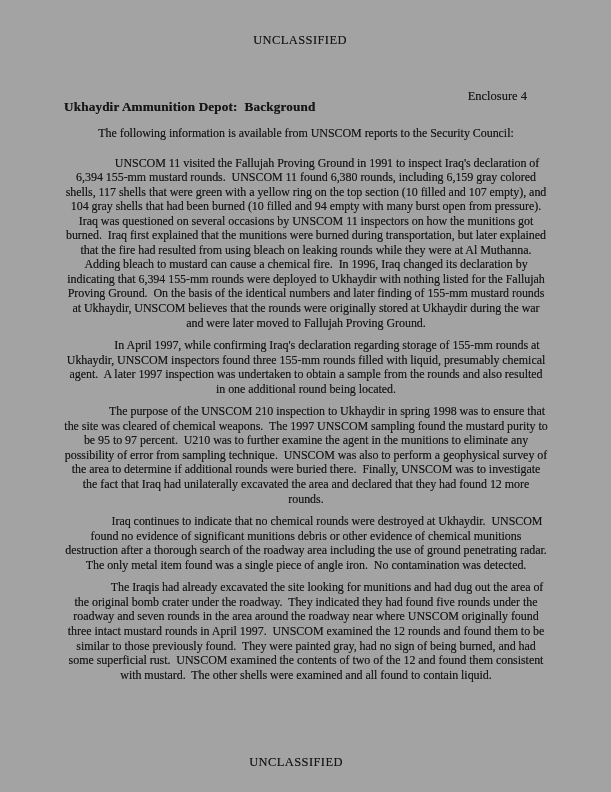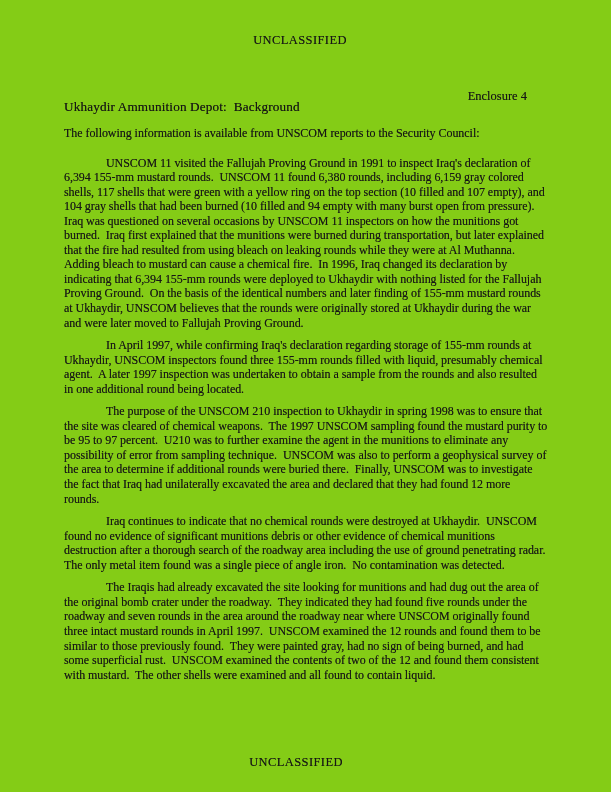--- a/index.html
+++ b/index.html
@@ -4,21 +4,21 @@
 <style>
   html, body {
     margin: 0;
     padding: 0;
     background: #ffffff;
   }
   .page {
     position: relative;
     width: 611px;
     height: 792px;
-    background: #84cc16;
+    background: #a3a3a3;
     overflow: hidden;
     font-family: "Liberation Serif", "DejaVu Serif", serif;
     color: #161616;
   }
   .classification {
     position: absolute;
     font-size: 12.5px;
     letter-spacing: 0.4px;
     text-align: center;
     text-shadow: 0 0 0.4px rgba(20,20,20,0.55);
@@ -38,39 +38,39 @@
     top: 89px;
     right: 84px;
     font-size: 12.5px;
     text-shadow: 0 0 0.4px rgba(20,20,20,0.5);
   }
   .doc-title {
     position: absolute;
     top: 99px;
     left: 64px;
     font-size: 13.2px;
-    font-weight: normal;
+    font-weight: bold;
     letter-spacing: 0.15px;
     white-space: pre-wrap;
     text-shadow: 0 0 0.5px rgba(10,10,10,0.6);
   }
   .doc-body {
     position: absolute;
     top: 126px;
     left: 64px;
     width: 484px;
     font-size: 12px;
     line-height: 14.55px;
     letter-spacing: -0.05px;
     text-shadow: 0 0 0.35px rgba(20,20,20,0.55);
   }
   .doc-body p {
     margin: 0 0 8px 0;
     white-space: pre-wrap;
-    text-align: left;
+    text-align: center;
   }
   .doc-body p.intro {
     margin-bottom: 15px;
     text-indent: 0;
   }
   .doc-body p.para {
     text-indent: 42px;
   }
 </style>
 </head>

